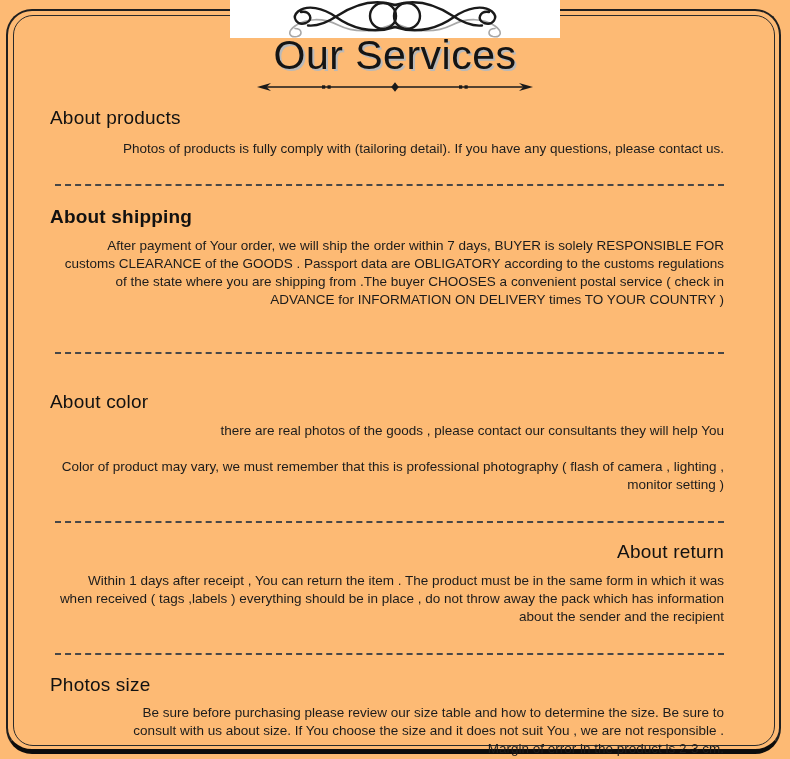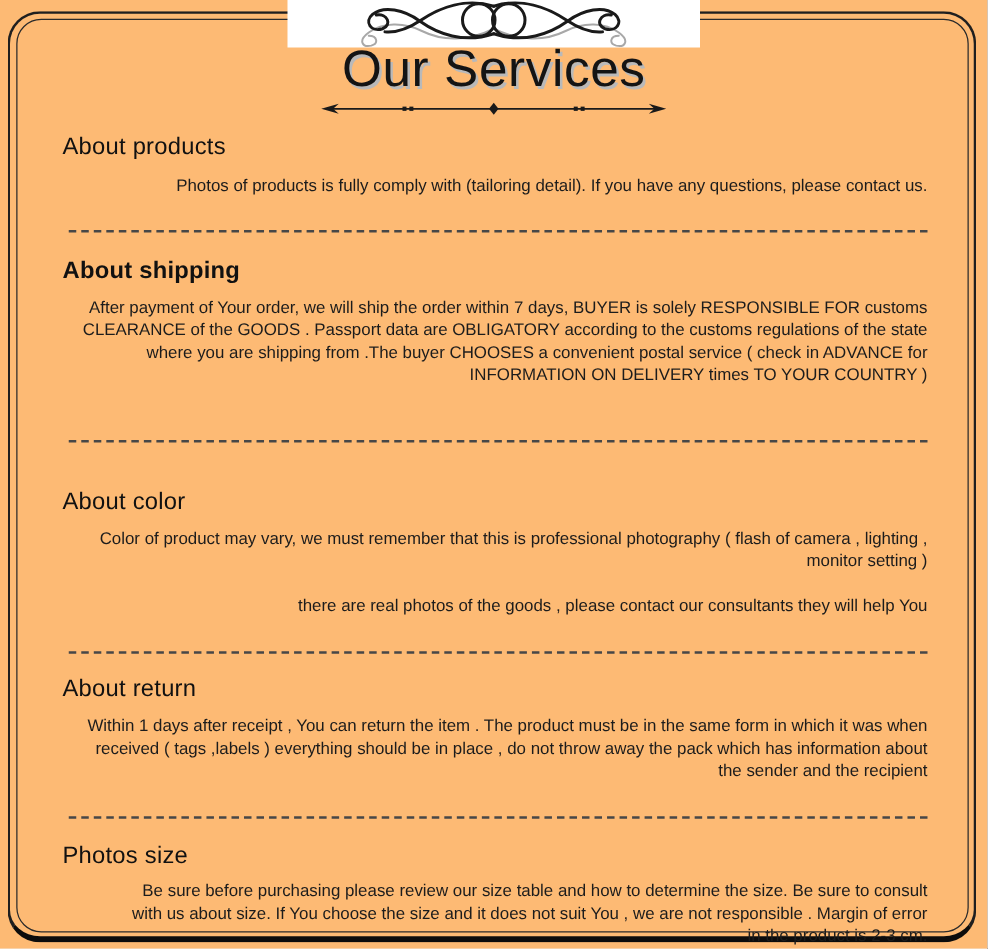--- a/index.html
+++ b/index.html
@@ -56,21 +56,21 @@
     line-height: 46px;
   }
   .arrow-divider-wrap {
     margin: 2px auto 0 auto;
     width: 278px;
     height: 14px;
   }
   
   .content {
     position: relative;
-    padding: 0 48px 0 50px;
+    padding: 0 66px 0 50px;
     z-index: 1;
   }
   .sec-heading {
     margin: 0;
     font-size: 19px;
     font-weight: 400;
     color: #111111;
     line-height: 23px;
     letter-spacing: 0.2px;
   }
@@ -93,21 +93,21 @@
   section.svc:nth-of-type(1) .sec-heading { margin-top: 12px; }
   section.svc:nth-of-type(1) .sec-paragraph { margin-top: 11px; }
   section.svc:nth-of-type(1) .divider { margin-top: 26px; }
   section.svc:nth-of-type(2) .sec-heading { margin-top: 19px; font-weight: bold; }
   section.svc:nth-of-type(2) .sec-paragraph { margin-top: 9px; }
   section.svc:nth-of-type(2) .divider { margin-top: 43px; }
   section.svc:nth-of-type(3) .sec-heading { margin-top: 36px; }
   section.svc:nth-of-type(3) .sec-paragraph { margin-top: 9px; }
   section.svc:nth-of-type(3) .sec-paragraph + .sec-paragraph { margin-top: 18px; }
   section.svc:nth-of-type(3) .divider { margin-top: 27px; }
-  section.svc:nth-of-type(4) .sec-heading { margin-top: 17px; }
+  section.svc:nth-of-type(4) .sec-heading { margin-top: 17px; text-align: right; }
   section.svc:nth-of-type(4) .sec-paragraph { margin-top: 9px; }
   section.svc:nth-of-type(4) .divider { margin-top: 27px; }
   section.svc:nth-of-type(5) .sec-heading { margin-top: 18px; }
   section.svc:nth-of-type(5) .sec-paragraph { margin-top: 8px; margin-left: 44px; }
   svg { display: block; }
 </style>
 </head>
 <body>
 
 <div class="canvas">
@@ -162,22 +162,22 @@
     <h2 class="sec-heading">About shipping</h2>
     <div class="sec-paragraphs">
           <p class="sec-paragraph">After payment of Your order, we will ship the order within 7 days, BUYER is solely RESPONSIBLE FOR customs CLEARANCE of the GOODS . Passport data are OBLIGATORY according to the customs regulations of the state where you are shipping from .The buyer CHOOSES a convenient postal service ( check in ADVANCE for INFORMATION ON DELIVERY times TO YOUR COUNTRY )</p>
         </div>
   <div class="divider"></div>
       </section>
 
   <section class="svc">
     <h2 class="sec-heading">About color</h2>
     <div class="sec-paragraphs">
+          <p class="sec-paragraph">there are real photos of the goods , please contact our consultants they will help You</p>
           <p class="sec-paragraph">Color of product may vary, we must remember that this is professional photography ( flash of camera , lighting , monitor setting )</p>
-          <p class="sec-paragraph">there are real photos of the goods , please contact our consultants they will help You</p>
         </div>
   <div class="divider"></div>
       </section>
 
   <section class="svc">
     <h2 class="sec-heading">About return</h2>
     <div class="sec-paragraphs">
           <p class="sec-paragraph">Within 1 days after receipt , You can return the item . The product must be in the same form in which it was when received ( tags ,labels ) everything should be in place , do not throw away the pack which has information about the sender and the recipient</p>
         </div>
   <div class="divider"></div>

